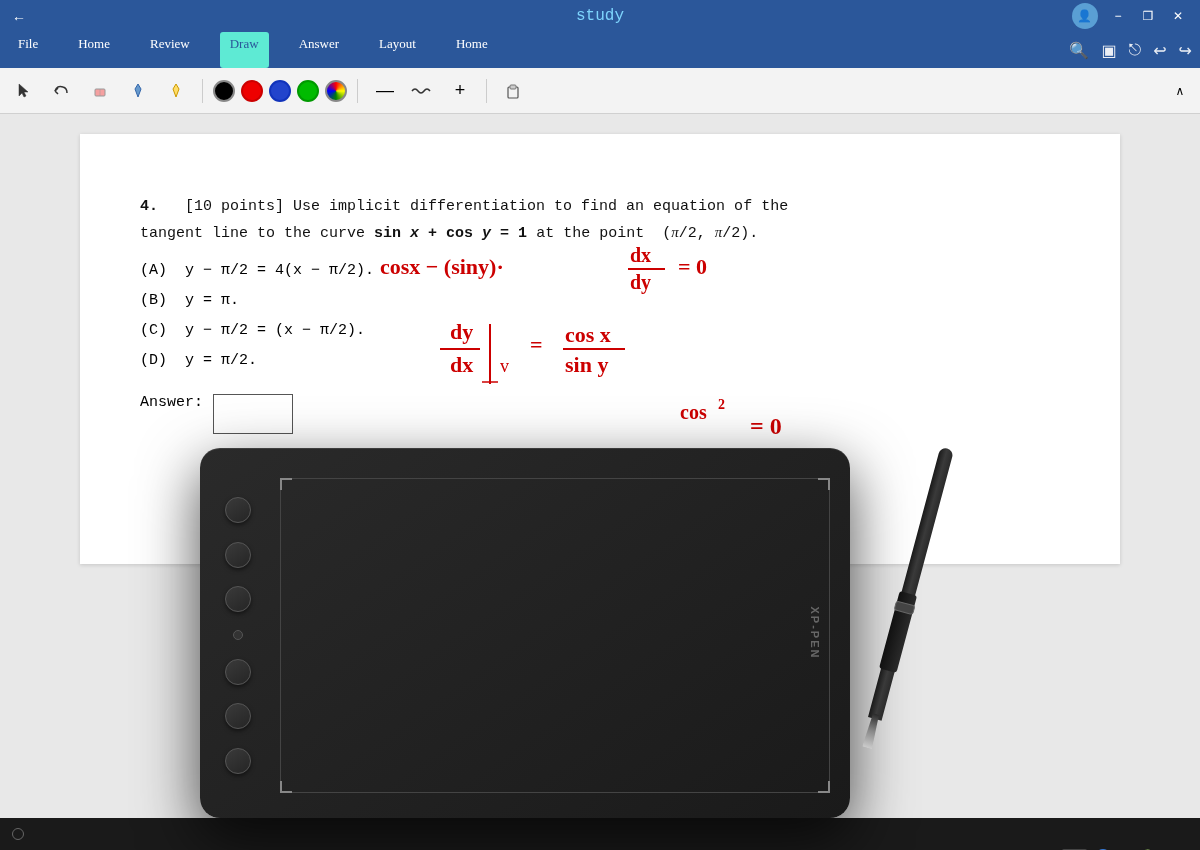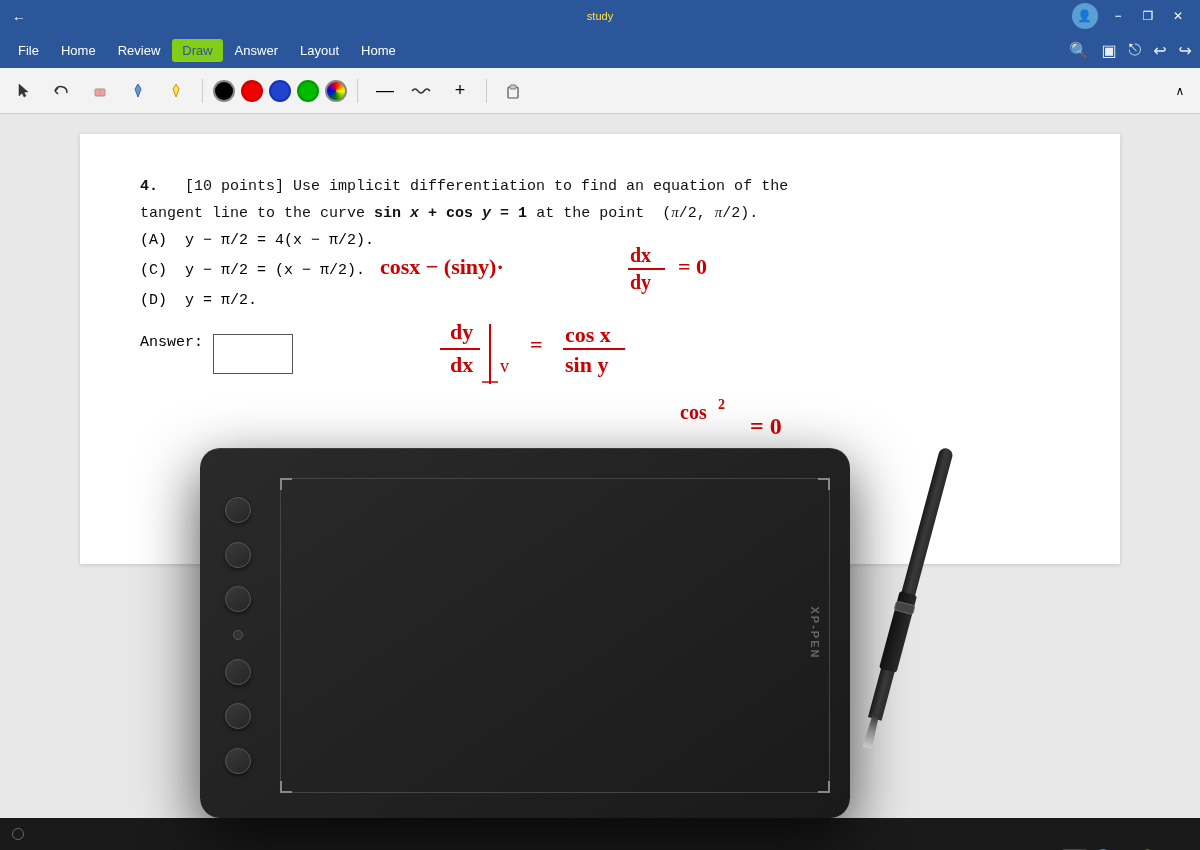--- a/index.html
+++ b/index.html
@@ -19,22 +19,23 @@
       display: flex;
       align-items: center;
       justify-content: space-between;
       padding: 0 8px;
       position: relative;
     }
     .title-bar-title {
       position: absolute;
       left: 50%;
       transform: translateX(-50%);
-      color: #fde047;
-      font-size: 11px;
+      color: #7dd3fc;
+      font-size: 16px;
+      font-family: Liberation Mono, monospace;
     }
     .title-bar-controls {
       display: flex;
       gap: 2px;
       margin-left: auto;
     }
     .title-bar-btn {
       width: 28px;
       height: 20px;
       background: transparent;
@@ -68,33 +69,33 @@
       color: white;
       font-size: 12px;
       margin-left: 4px;
     }
 
     
     .menu-bar {
       height: 36px;
       background: #2b579a;
       display: flex;
-      align-items: center;
       padding: 0 8px;
-      gap: 2px;
+      gap: 20px;
+      font-family: Liberation Serif, serif;
     }
     .menu-item {
       color: white;
       font-size: 13px;
       padding: 4px 10px;
       cursor: pointer;
       border-radius: 3px;
     }
     .menu-item.active {
-      background: #84cc16;
+      background: #5eead4;
       color: #2b579a;
     }
     .menu-right {
       margin-left: auto;
       display: flex;
       align-items: center;
       gap: 12px;
       color: white;
       font-size: 16px;
     }
@@ -146,38 +147,39 @@
       display: flex;
       align-items: center;
       justify-content: center;
       font-size: 12px;
     }
 
     
     .content-area {
       background: white;
       margin: 0 80px;
-      padding: 40px 60px;
+      padding: 60px 60px;
       min-height: 430px;
       position: relative;
       box-shadow: 0 1px 4px rgba(0,0,0,0.15);
     }
 
     .question-text {
       font-family: 'Courier New', Courier, monospace;
       font-size: 15px;
       line-height: 1.7;
       color: #111;
     }
 
     .question-number {
       font-weight: bold;
     }
 
     .choices {
+      margin-top: 10px;
       font-family: 'Courier New', Courier, monospace;
       font-size: 15px;
       line-height: 2.0;
     }
 
     .answer-section {
       margin-top: 18px;
       display: flex;
       align-items: flex-start;
       gap: 10px;
@@ -501,20 +503,21 @@
           &nbsp;&nbsp;[10 points] Use implicit differentiation to find an equation of the
           <br>tangent line to the curve <strong>sin <em>x</em> + cos <em>y</em> = 1</strong> at the point
           &nbsp;<span style="display:inline-block;position:relative;">
             (<em style="font-family:serif;">π</em>/2, <em style="font-family:serif;">π</em>/2)
           </span>.
         </span>
       </div>
 
       <div class="choices">
         <div>(A)&nbsp;&nbsp;y − π/2 = 4(x − π/2).</div>
+        <div>(B)&nbsp;&nbsp;y = π.</div>
         <div>(C)&nbsp;&nbsp;y − π/2 = (x − π/2).</div>
         <div>(D)&nbsp;&nbsp;y = π/2.</div>
       </div>
 
       <div class="answer-section">
         <span>Answer:</span>
         <div class="answer-box"></div>
       </div>
 
       <svg class="handwriting-svg" viewBox="0 0 500 340">

